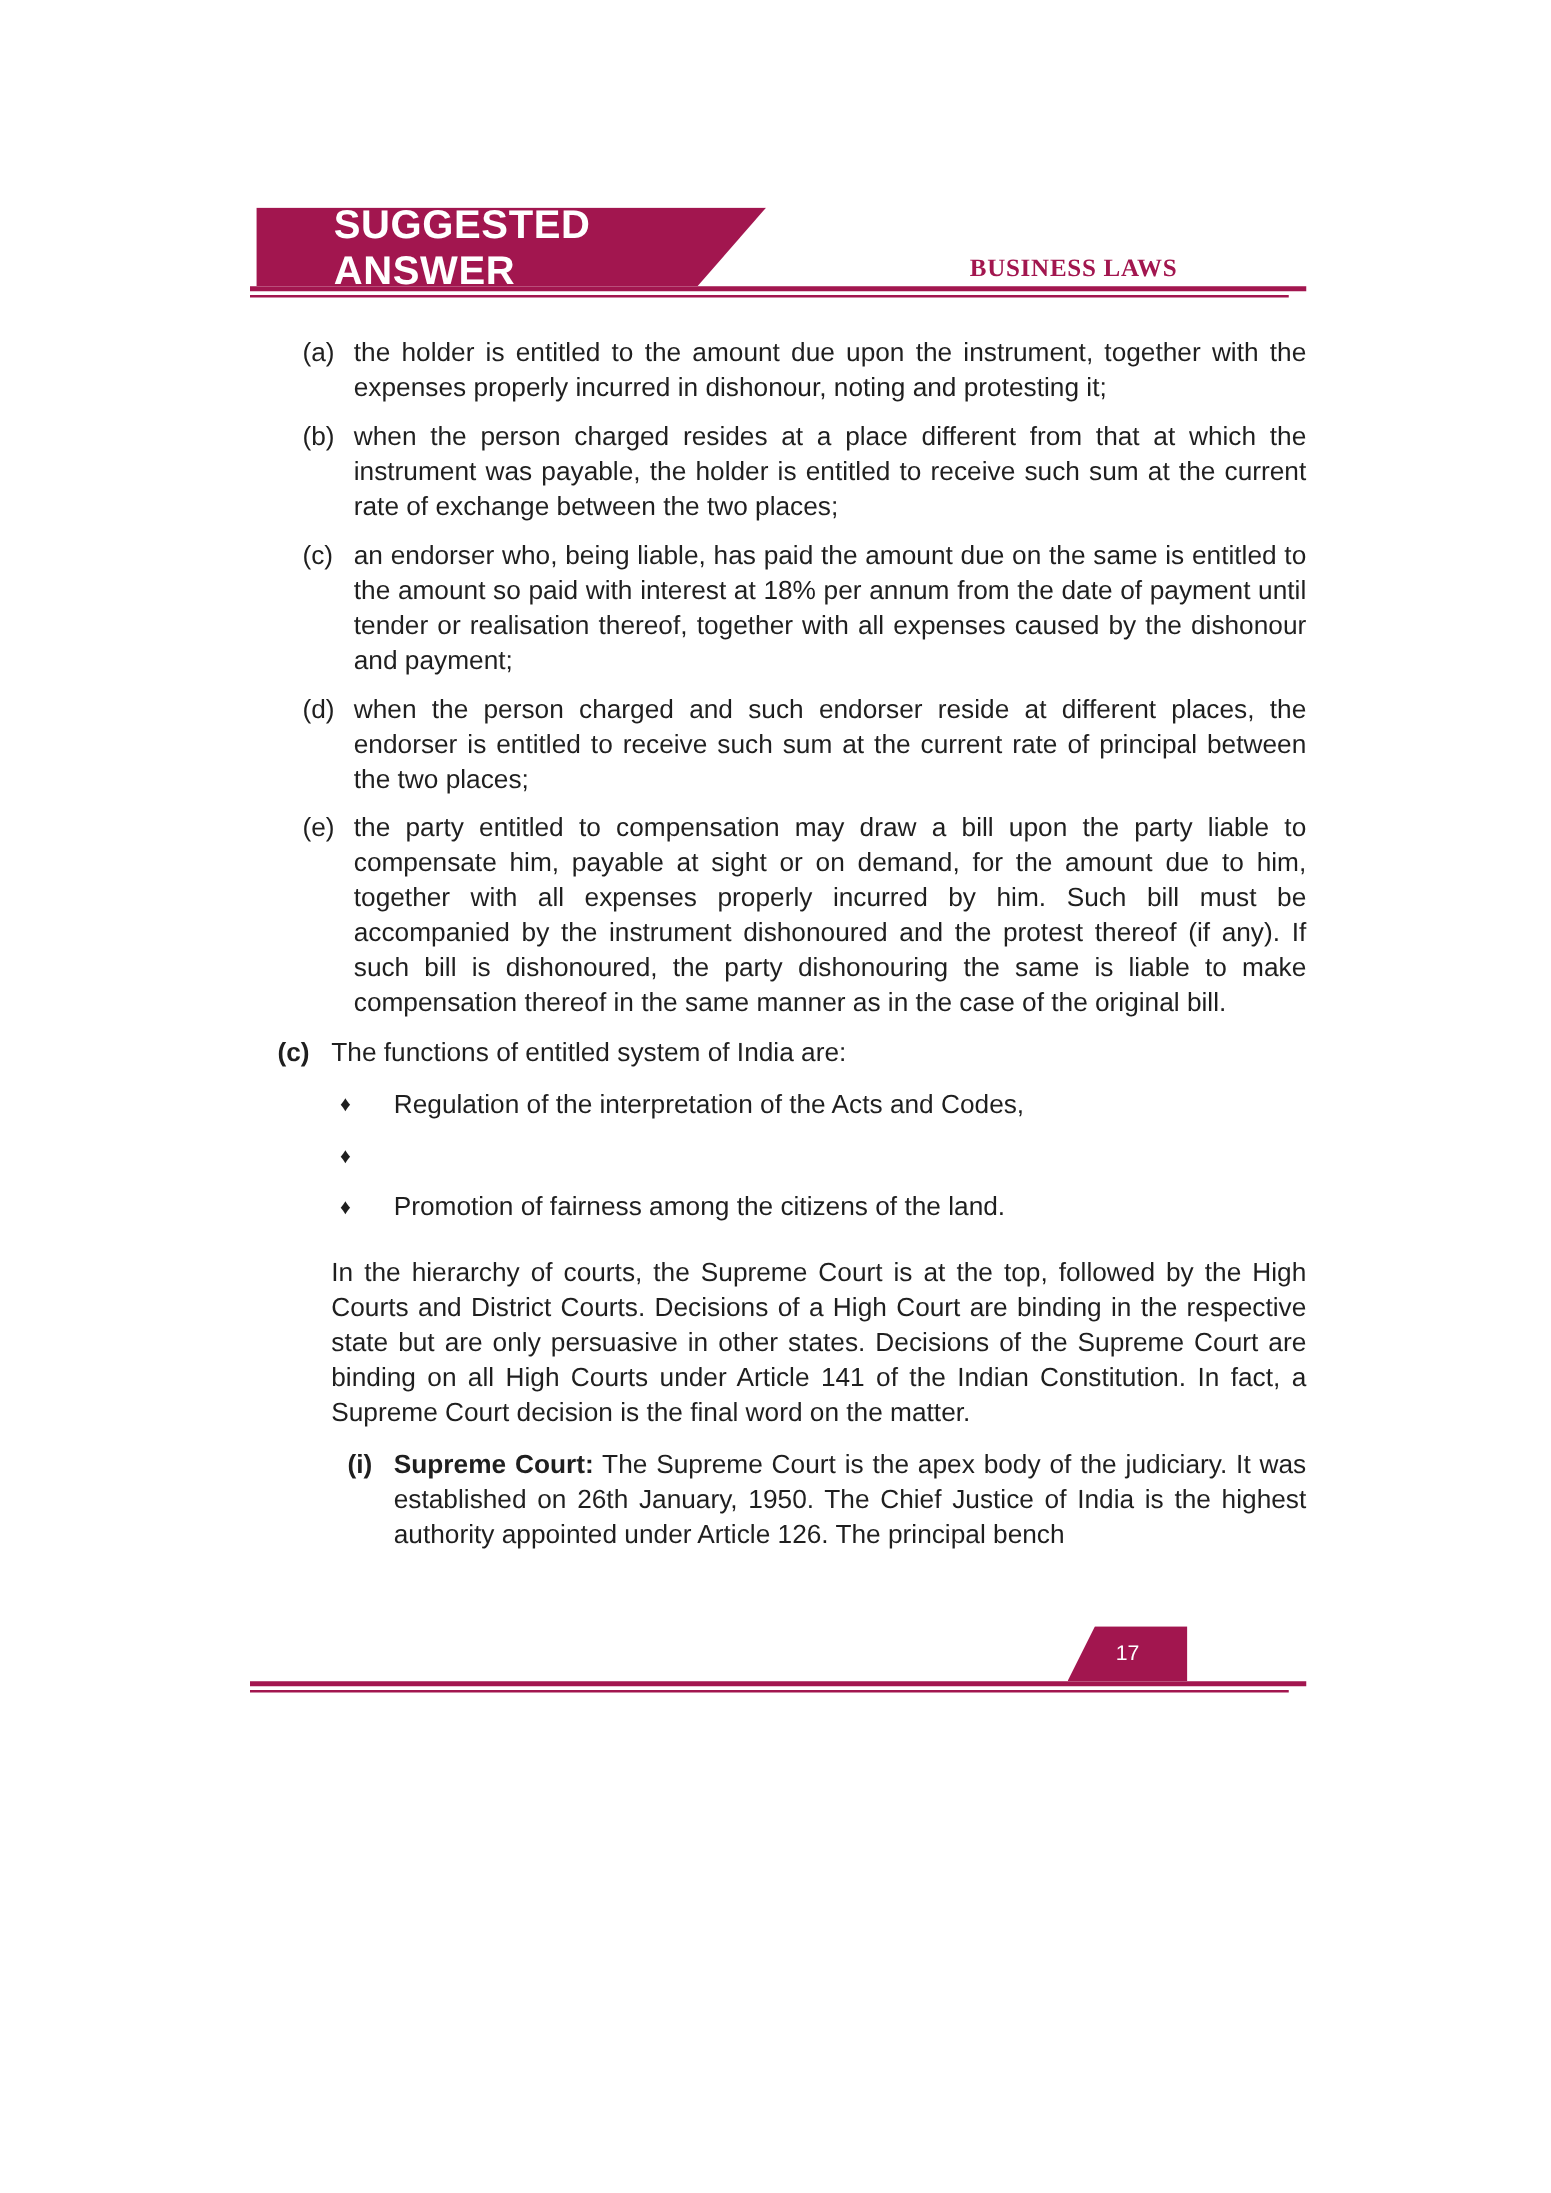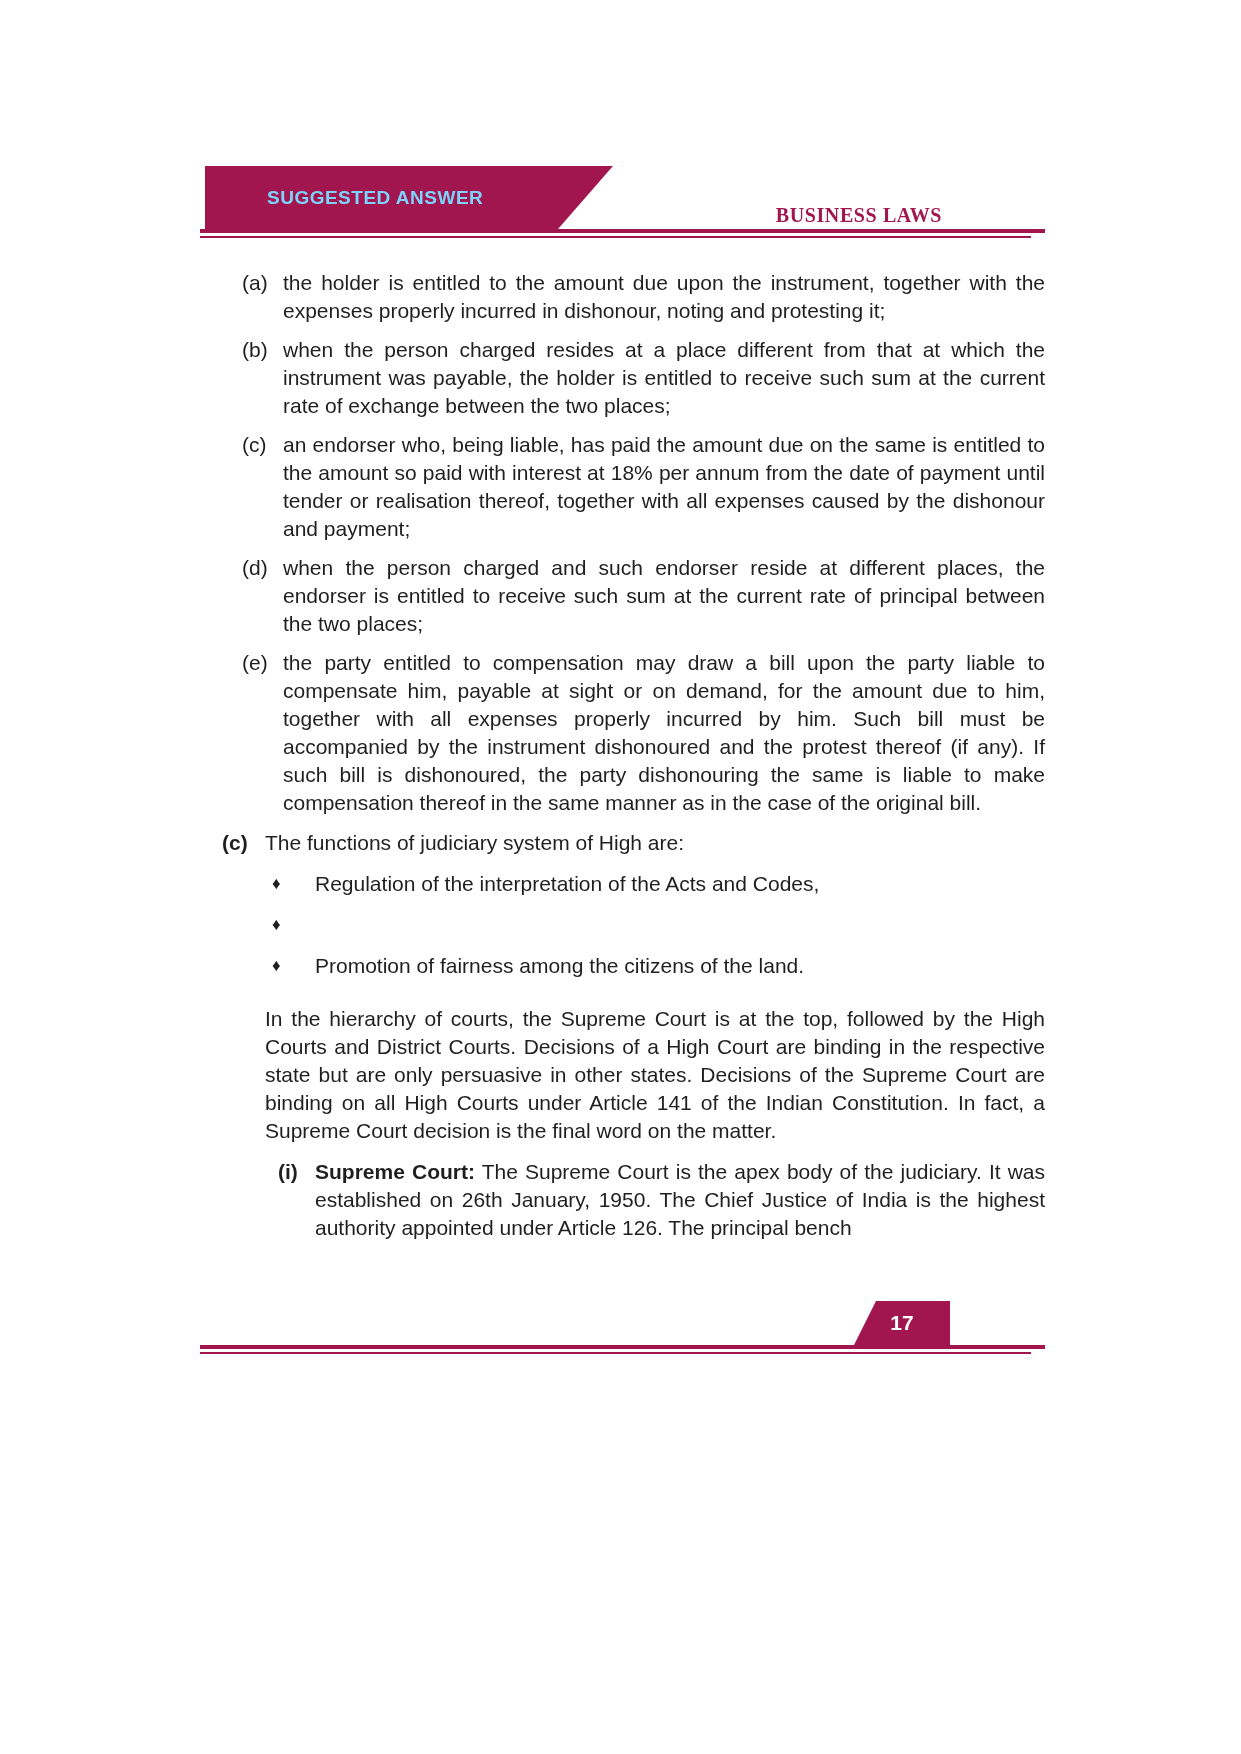--- a/index.html
+++ b/index.html
@@ -32,23 +32,23 @@
     top: 0;
     width: 408px;
     height: 63px;
     background: var(--accent);
     clip-path: polygon(0 0, 100% 0, calc(100% - 55px) 100%, 0 100%);
     display: flex;
     align-items: center;
     padding-left: 62px;
   }
   .banner-label {
-    color: #7dd3fc;
+    color: #ffffff;
     font-weight: bold;
-    font-size: 19px;
+    font-size: 32px;
     letter-spacing: 0.5px;
   }
   .header-right {
     position: absolute;
     right: 103px;
     bottom: 13px;
     color: var(--accent);
     font-weight: bold;
     font-size: 20px;
     letter-spacing: 0.6px;
@@ -124,22 +124,22 @@
     right: 95px;
     top: 0;
     width: 96px;
     height: 44px;
     background: var(--accent);
     clip-path: polygon(22px 0, 100% 0, 100% 100%, 0 100%);
     display: flex;
     align-items: center;
     justify-content: center;
     color: #ffffff;
-    font-weight: bold;
-    font-size: 21px;
+    font-weight: normal;
+    font-size: 17px;
     text-align: right;
   }
   .footer .rule { top: 44px; }
 </style>
 </head>
 <body>
 
 <div class="page">
 
   <div class="header">
@@ -176,21 +176,21 @@
     </div>
 
     <div class="item">
       <span class="item-marker">(e)</span>
       <span class="item-text">the party entitled to compensation may draw a bill upon the party liable to compensate him, payable at sight or on demand, for the amount due to him, together with all expenses properly incurred by him. Such bill must be accompanied by the instrument dishonoured and the protest thereof (if any). If such bill is dishonoured, the party dishonouring the same is liable to make compensation thereof in the same manner as in the case of the original bill.</span>
     </div>
 
     <div class="section-c">
       <div class="section-c-head">
         <span class="section-c-marker">(c)</span>
-        <span class="section-c-intro">The functions of judiciary system of High are:</span>
+        <span class="section-c-intro">The functions of entitled system of India are:</span>
       </div>
 
       <div class="bullet-row">
         <span class="bullet-glyph">♦</span>
         <span class="bullet-text">Regulation of the interpretation of the Acts and Codes,</span>
       </div>
       <div class="bullet-row">
         <span class="bullet-glyph">♦</span>
       </div>
       <div class="bullet-row">

